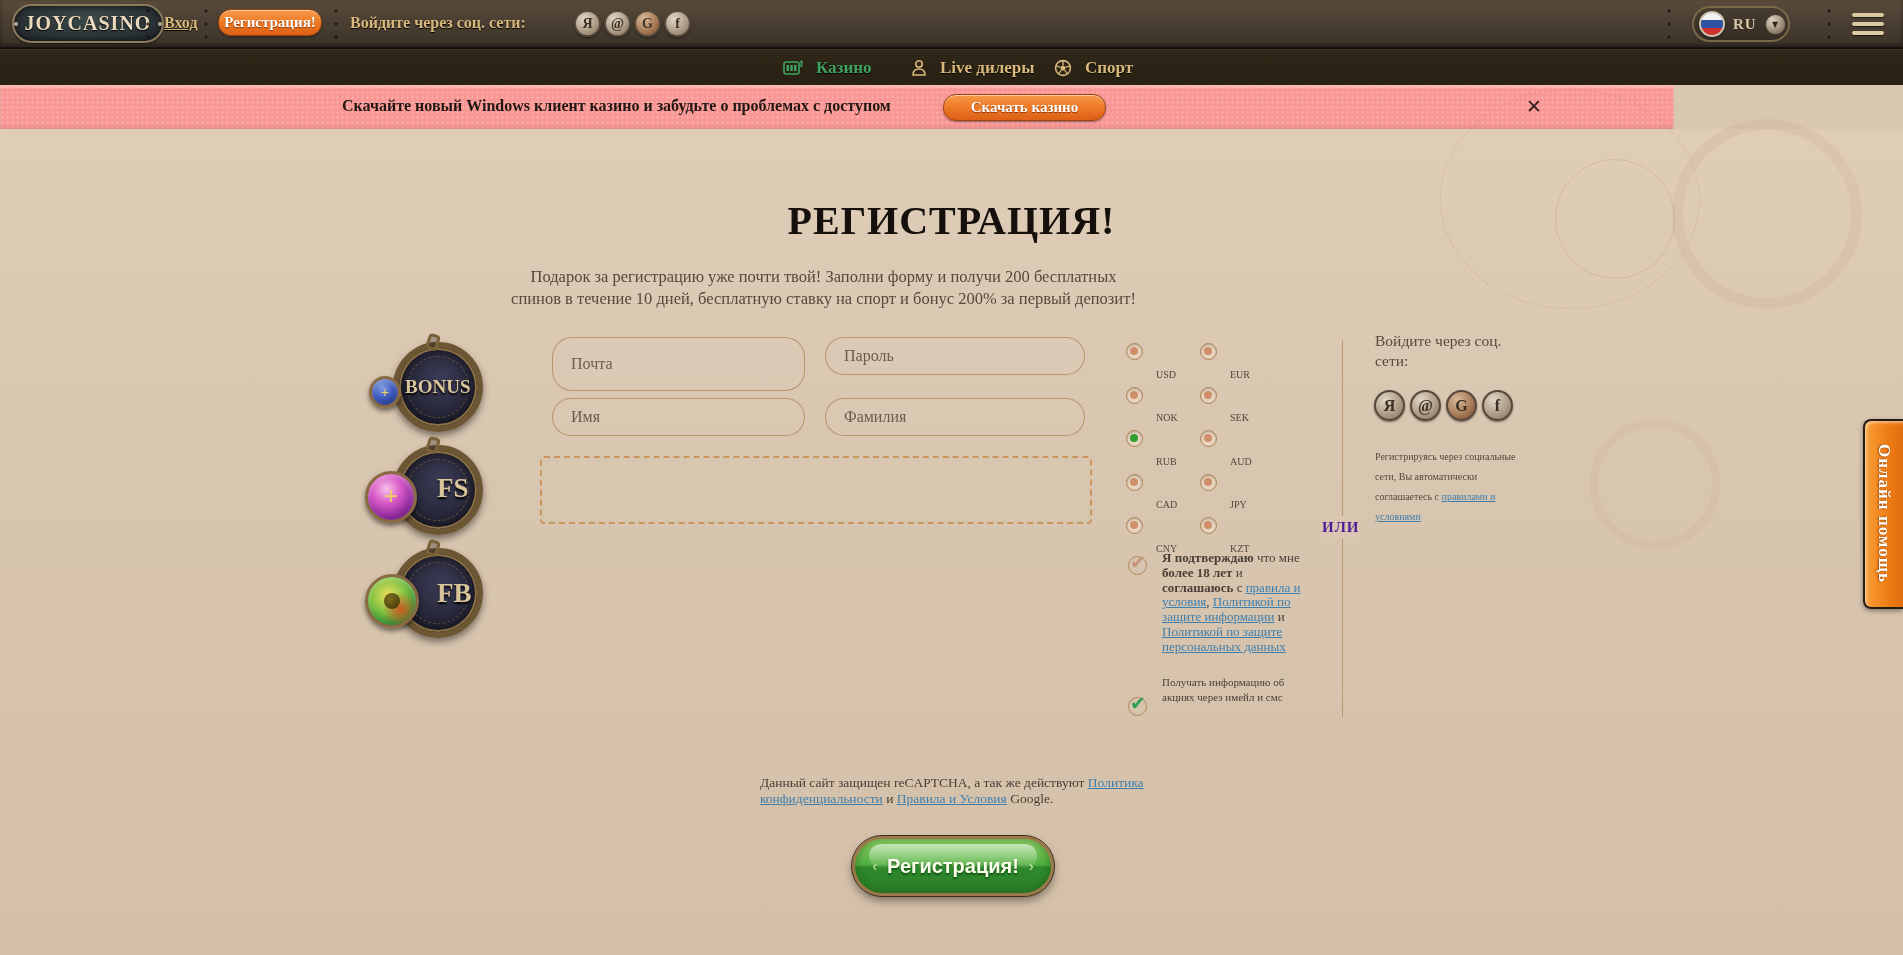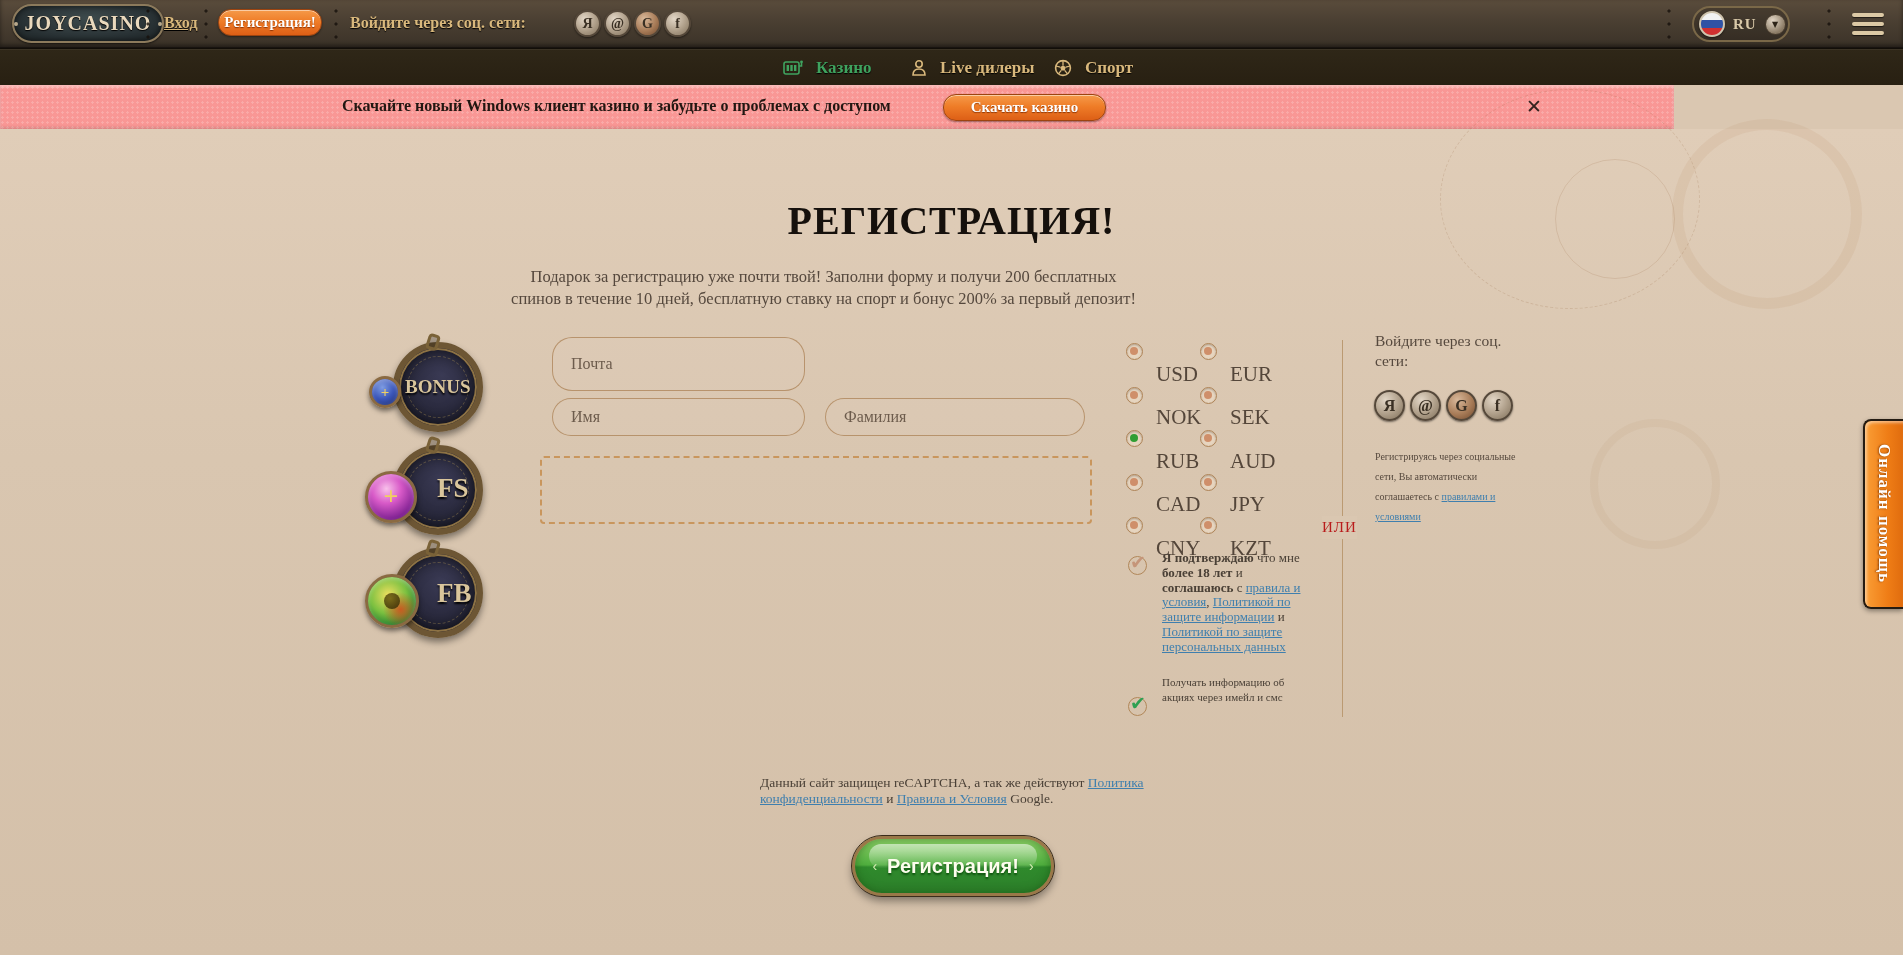--- a/index.html
+++ b/index.html
@@ -119,24 +119,24 @@
     background:radial-gradient(circle at 40% 35%,#6a5a10,#2e2606); opacity:.85; }
 
   
   .cur-grid { left:1126px; top:330px; display:grid; grid-template-columns:74px 110px; grid-auto-rows:43.5px; align-items:center; }
   .cur-item { display:flex; align-items:center; gap:13px; cursor:pointer; }
   .radio { width:17px; height:17px; border-radius:50%; border:1.5px solid #ad8255;
     background:#e7d5bf; box-shadow:inset 0 1px 2px rgba(0,0,0,.25); position:relative; flex:0 0 auto; }
   .radio::after { content:""; position:absolute; left:3px; top:3px; width:8px; height:8px; border-radius:50%;
     background:#cf8f6a; }
   .cur-item.sel .radio::after { background:#2f9e33; }
-  .cur-code { color:#54463a; font-size:21px;margin-top:45px; }
+  .cur-code { color:#54463a; font-size:10px;margin-top:45px; }
 
   .divider { left:1342px; width:1px; background:#bb9a72; }
-  .or-label { left:1320px; top:516px; color:#b91c1c; font-weight:normal; font-size:15px; letter-spacing:1px; }
+  .or-label { left:1320px; top:516px; color:#4c1d95; font-weight:bold; font-size:15px; letter-spacing:1px; }
 
   
   .sp-title { left:1375px; top:331px; width:140px; color:#56493e; font-size:15.5px; line-height:20px; }
   .sp-coins { left:1374px; top:390px; display:flex; gap:5px; }
   .sp-coin { width:31px; height:31px; font-size:16px; }
   .sp-note { left:1375px; top:447px; width:148px; color:#56493e; font-size:10px; line-height:20px; }
   a.lnk { color:#3f7fae; text-decoration:underline; cursor:pointer; }
 
   
   .checkbox { width:19px; height:19px; border-radius:50%; border:1.5px solid #b18759; position:relative; cursor:pointer; }
@@ -274,20 +274,21 @@
       <div class="badge-orb orb-fs">+</div>
     </div>
     <div class="abs badge" style="left:365px; top:419px">
       <div class="badge-main"></div>
       <div class="badge-hanger"></div>
       <span class="badge-label" style="left:72px; top:30px; font-size:27px">FB</span>
       <div class="badge-orb orb-fb"></div>
     </div>
 
     <input class="abs pill-input" style="left: 552px; top: 208px; width: 253px; height: 54px;" placeholder="Почта">
+    <input class="abs pill-input" type="password" style="left: 825px; top: 208px; width: 260px; height: 38px;" placeholder="Пароль">
     <input class="abs pill-input" style="left: 552px; top: 269px; width: 253px; height: 38px;" placeholder="Имя">
     <input class="abs pill-input" style="left: 825px; top: 269px; width: 260px; height: 38px;" placeholder="Фамилия">
     <div class="abs dashed-box"></div>
 
     <div class="abs cur-grid" style="top:201px">
       <div class="cur-item">
           <span class="radio"></span>
           <span class="cur-code">USD</span>
         </div>
       <div class="cur-item">

